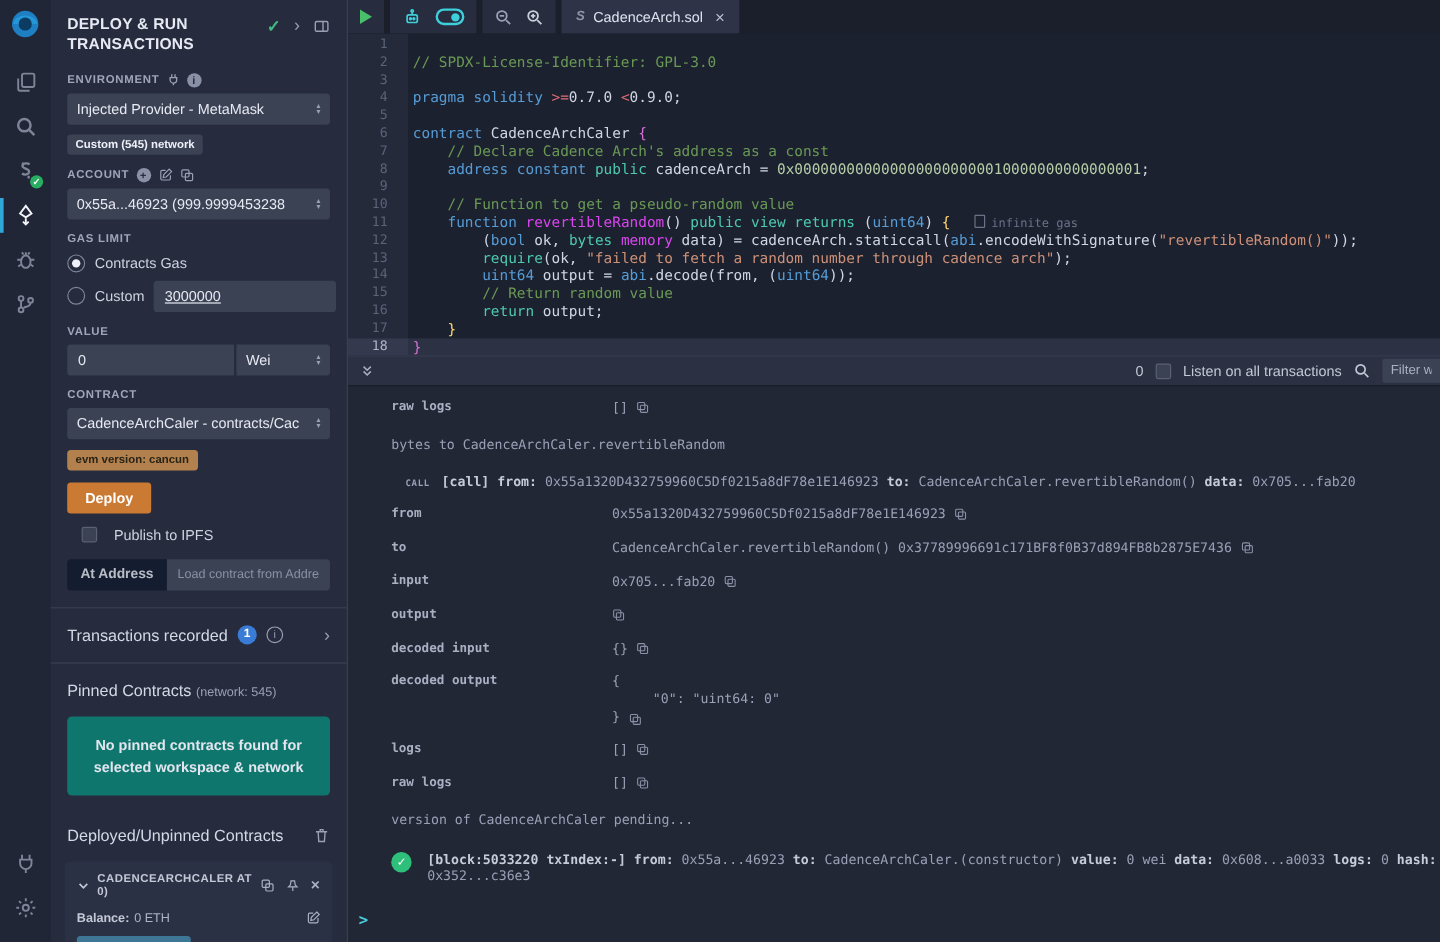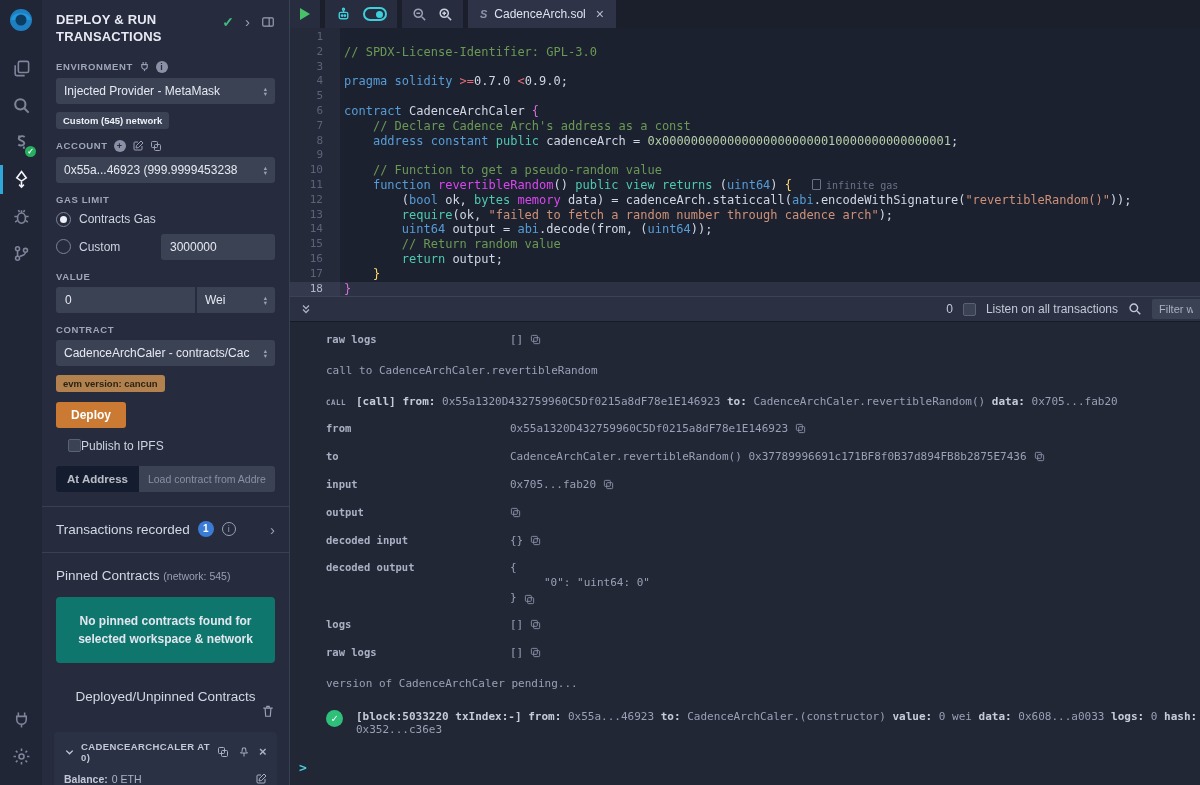--- a/index.html
+++ b/index.html
@@ -29,40 +29,40 @@
   .i-circle { width:12px; height:12px; border-radius:50%; background:#8a90a5; color:#262b3e; font-size:9px; font-weight:bold; line-height:12px; text-align:center; display:inline-block; cursor:pointer; }
   .sel { height:26px; background:#3b4254; border-radius:3px; padding:0 8px; font-size:12px; color:#e6e9f2; display:flex; align-items:center; cursor:pointer; }
   .sel .txt { flex:1; white-space:nowrap; overflow:hidden; }
   .caret { display:flex; flex-direction:column; line-height:5px; font-size:6.5px; color:#9aa0b5; margin-left:4px; }
   .pill { display:inline-block; background:#3b4254; color:#eef1f8; font-size:9.5px; font-weight:bold; padding:3px 7px; border-radius:3px; margin-top:8px; }
   .radio-row { display:flex; align-items:center; gap:8px; margin:7px 0; font-size:12px; color:#ced3e0; }
   .radio { width:15px; height:15px; border-radius:50%; border:1.5px solid #7d8498; flex:none; position:relative; cursor:pointer; }
   .radio.on::after { content:""; position:absolute; inset:3px; border-radius:50%; background:#eef1f8; }
   .inp { height:26px; background:#3b4254; border:none; border-radius:3px; color:#e6e9f2; font-size:12px; padding:0 9px; font-family:"Liberation Sans",sans-serif; }
   .inp::placeholder { color:#8a90a5; }
-  .custom-inp { width:114px; margin-left:auto; }
+  .custom-inp { width:152px; margin-left:auto;text-decoration:underline; }
   .val-row { display:flex; gap:2px; }
   .val-row .inp { flex:1; min-width:0; border-radius:3px 0 0 3px; }
   .unit-sel { width:78px; border-radius:0 3px 3px 0; }
   .evm-badge { display:inline-block; background:#b3814e; color:#2a2416; font-size:9.5px; font-weight:bold; padding:3px 7px; border-radius:3px; margin-top:9px; }
   .btn-deploy { display:inline-block; background:#cb7a33; color:#fff; font-size:12px; font-weight:bold; border:none; border-radius:3px; padding:6px 15px; margin-top:10px; cursor:pointer; font-family:"Liberation Sans",sans-serif; }
-  .cbx-row { display:flex; align-items:center; gap:0; margin:11px 0 2px; font-size:12px; color:#ced3e0;padding-left:12px; }
+  .cbx-row { display:flex; align-items:center; gap:14px; margin:11px 0 2px; font-size:12px; color:#ced3e0;padding-left:12px; }
   .cbx { width:13px; height:13px; background:#3b4254; border:1px solid #5a6174; border-radius:2px; flex:none; cursor:pointer; }
   .ataddr-row { display:flex; margin:13px 0 14px; }
   .btn-ataddr { background:#0f172a; opacity:.75; color:#e8edf3; font-size:11.5px; font-weight:bold; border:none; border-radius:3px 0 0 3px; padding:6px 11px; cursor:pointer; font-family:"Liberation Sans",sans-serif; }
   .ataddr-inp { flex:1; min-width:0; border-radius:0 3px 3px 0; font-size:10.5px; }
   .divider { border-top:1px solid #3a4053; }
   .tx-row { display:flex; align-items:center; gap:8px; padding:14px 14px; font-size:13.5px; color:#d3d8e4; }
   .tx-badge { width:16px; height:16px; border-radius:50%; background:#3a7bd5; color:#fff; font-size:10px; font-weight:bold; line-height:16px; text-align:center; }
   .tx-info { width:14px; height:14px; border-radius:50%; border:1px solid #9aa0b5; color:#9aa0b5; font-size:9px; line-height:13px; text-align:center; }
   .tx-chev { margin-left:auto; color:#9aa0b5; font-size:15px; cursor:pointer; }
   .sec-title { font-size:13.5px; color:#d3d8e4; padding:15px 14px 6px; }
   .sec-title .suffix { font-size:10.5px; color:#9aa0b4; }
   .empty-box { margin:8px 14px 12px; background:#0f766e; border-radius:4px; padding:15px 18px; font-size:12px; font-weight:bold; color:#e3e6ef; text-align:center; line-height:1.5; }
-  .dep-title { display:flex; align-items:center; padding:14px 14px 4px; font-size:13.5px; color:#d3d8e4;flex-direction:column; }
+  .dep-title { display:flex; align-items:center; padding:14px 14px 4px; font-size:13.5px; color:#d3d8e4; }
   .dep-title svg { margin-left:auto; color:#9aa0b5; width:14px; height:14px; cursor:pointer; }
   .card { margin:10px 12px 0; background:#2b3144; border-radius:4px; padding:9px 10px 12px; flex:none; }
   .card-head { display:flex; align-items:center; gap:6px; font-size:9.5px; font-weight:bold; letter-spacing:.4px; color:#c3c8d6; }
   .card-head .icons { margin-left:auto; display:flex; gap:9px; color:#aab0c2; align-items:center; }
   .card-head svg { width:12px; height:12px; cursor:pointer; }
   .card-head .x { font-size:13px; cursor:pointer; }
   .bal-row { display:flex; align-items:center; font-size:10.5px; color:#aeb4c6; margin-top:10px; }
   .bal-row b { color:#c3c8d6; margin-right:4px; }
   .bal-row svg { margin-left:auto; width:12px; height:12px; color:#aab0c2; cursor:pointer; }
   .fn-btn { display:block; background:#3e7796; color:#fff; font-size:11px; font-weight:bold; border:none; border-radius:3px; padding:6px 13px; margin-top:9px; cursor:pointer; font-family:"Liberation Sans",sans-serif; }
@@ -96,21 +96,21 @@
   .t-head .dbl { color:#aab0c2; cursor:pointer; display:flex; }
   .t-right { margin-left:auto; display:flex; align-items:center; gap:10px; font-size:12px; color:#c3c8d6; font-family:"Liberation Sans",sans-serif; }
   .t-filter { width:48px; height:20px; background:#3b4254; border:none; border-radius:2px 0 0 2px; color:#c3c8d6; font-size:11px; padding:0 7px; font-family:"Liberation Sans",sans-serif; }
   .t-filter::placeholder { color:#aab0c2; }
   .t-body { flex:1; overflow:hidden; padding-top:9px; font-size:11px; color:#9aa0b5; }
   .t-row { display:flex; align-items:flex-start; padding-left:36px; margin-bottom:11px; line-height:17px; }
   .t-label { width:184px; flex:none; font-weight:bold; color:#aab0c2; font-size:10.5px; }
   .t-value { display:flex; gap:7px; align-items:flex-start; white-space:pre; }
   .t-copy { width:11px; height:11px; flex:none; color:#8a90a5; margin-top:3px; cursor:pointer; }
   .t-text { padding-left:36px; margin:16px 0 18px; }
-  .t-call { display:flex; padding-left:36px; margin:17px 0 12px; }
+  .t-call { display:flex; padding-left:36px; margin:17px 12px 12px; }
   .t-tag { width:30px; flex:none; font-size:7.5px; font-weight:bold; text-transform:uppercase; color:#9aa0b5; padding-top:3px; letter-spacing:.5px; }
   .tb-b { font-weight:bold; color:#c6cbda; }
   .t-ml { line-height:15px; }
   .t-ml .body { padding-left:34px; }
   .t-ml .close { display:flex; gap:7px; align-items:center; }
   .t-block { display:flex; gap:13px; padding-left:36px; margin:20px 0 0; align-items:flex-start; }
   .ok-circ { width:17px; height:17px; border-radius:50%; background:#2ec07a; color:#fff; font-size:11px; line-height:17px; text-align:center; flex:none; font-weight:bold; }
   .t-prompt { padding-left:9px; margin-top:24px; color:#4ad0dd; font-size:13px; font-weight:bold; }
   svg { display:block; }
 </style>
@@ -416,21 +416,21 @@
         </span>
       </div>
       <div class="t-body" id="t-body">
           <div class="t-row">
             <span class="t-label">raw logs</span>
             <span class="t-value"><span>[]</span><span class="t-copy"><svg viewBox="0 0 24 24" fill="none" stroke="currentColor" stroke-width="2">
                   <rect x="8" y="8" width="13" height="13" rx="2"></rect>
                   <rect x="3" y="3" width="13" height="13" rx="2"></rect>
                 </svg></span></span>
           </div>
-          <div class="t-text">call to CadenceArchCaler.revertibleRandom</div>
+          <div class="t-text">bytes to CadenceArchCaler.revertibleRandom</div>
           <div class="t-call">
             <span class="t-tag">call</span>
             <span><span class="tb-b">[call]</span><span> </span><span class="tb-b">from:</span><span> 0x55a1320D432759960C5Df0215a8dF78e1E146923 </span><span class="tb-b">to:</span><span> CadenceArchCaler.revertibleRandom() </span><span class="tb-b">data:</span><span> 0x705...fab20</span></span>
           </div>
           <div class="t-row">
             <span class="t-label">from</span>
             <span class="t-value"><span>0x55a1320D432759960C5Df0215a8dF78e1E146923</span><span class="t-copy"><svg viewBox="0 0 24 24" fill="none" stroke="currentColor" stroke-width="2">
                   <rect x="8" y="8" width="13" height="13" rx="2"></rect>
                   <rect x="3" y="3" width="13" height="13" rx="2"></rect>
                 </svg></span></span>

